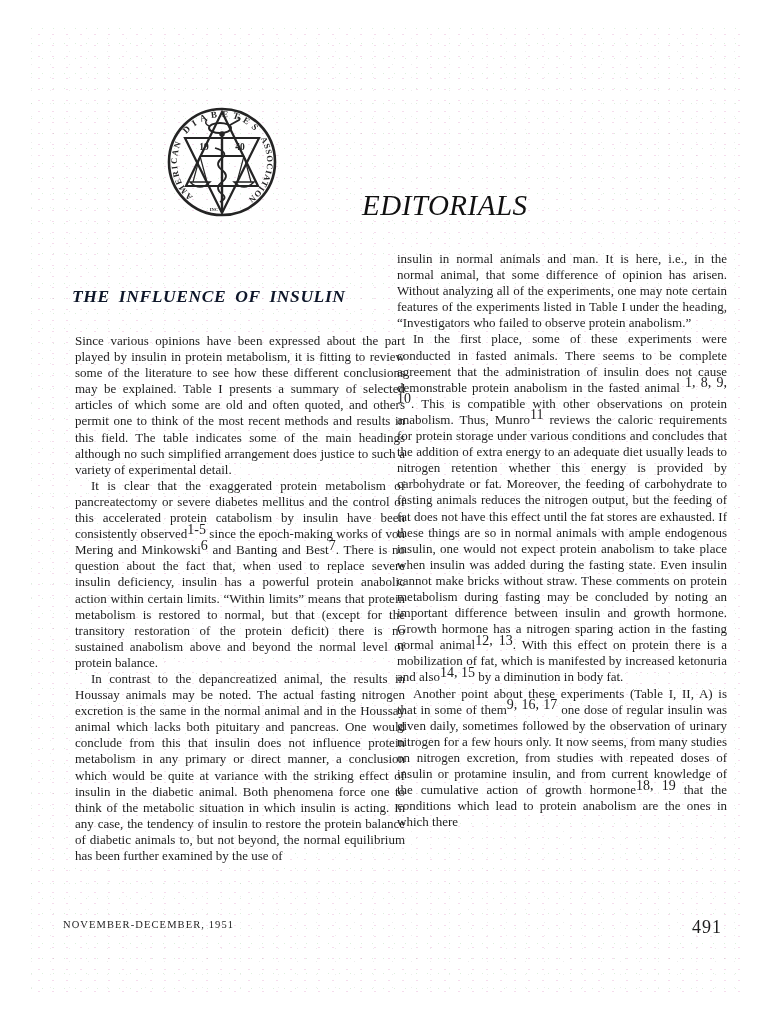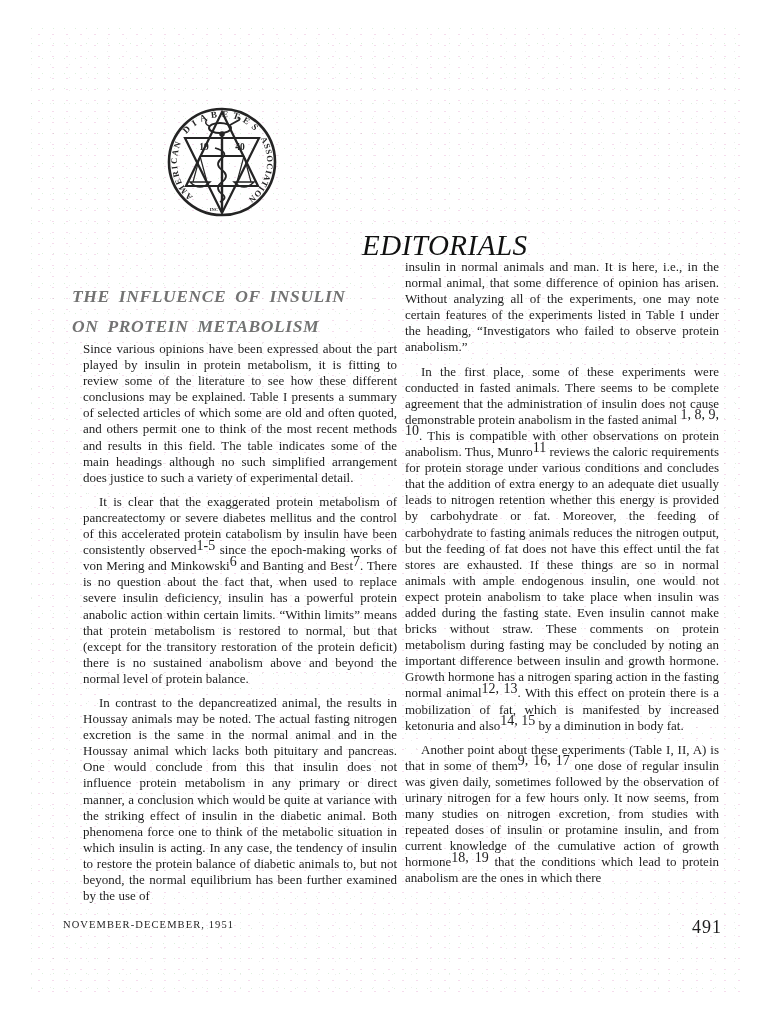--- a/index.html
+++ b/index.html
@@ -20,36 +20,35 @@
       radial-gradient(circle, rgba(140,140,140,0.16) 0.6px, transparent 1px);
     background-size: 14px 11px, 11px 15px, 19px 13px;
     background-position: 2px 1px, 7px 8px, 11px 4px;
     pointer-events:none;
   }
   .logo { position:absolute; left:162px; top:92px; width:120px; height:152px; }
   .masthead-title {
     position:absolute; left:362px; top:189px; width:220px;
     font-style:italic; font-size:29px; letter-spacing:0.5px; color:#111;
     white-space:nowrap;
-    margin-top:40px;
   }
   .article-title {
     position:absolute; left:72px; top:281px;
     font-weight:bold; font-style:italic; font-size:17.5px;
-    line-height:30px; letter-spacing:0.6px; word-spacing:4px; color:#737373;
+    line-height:30px; letter-spacing:0.6px; word-spacing:4px; color:#0f172a;
     white-space:nowrap;
   }
   .col {
     position:absolute; width:330px;
     font-size:13px; line-height:16.1px;
     text-align:justify; color:#1d1d1d;
   }
   .col-left  { left:75px;  top:333px; }
   .col-right { left:397px; top:251px; }
-  .par { margin:8px; }
+  .par { margin:0; }
   .par.indent { text-indent:16px; }
   sup {
     font-size:14px; line-height:0; letter-spacing:0;
     vertical-align:baseline; position:relative; top:-4.5px;
   }
   .footer-issue {
     position:absolute; left:63px; top:919px;
     font-size:10.5px; letter-spacing:1.1px; color:#1d1d1d;
   }
   .footer-page {
@@ -109,21 +108,20 @@
     <path class="emblem-line" stroke-width="2.4" d="M 60,44 L 60,120"></path>
     <circle cx="60" cy="42" r="2.8" fill="#242424"></circle>
     <path class="emblem-line" stroke-width="1.8" d="M 53,56 Q 67,60 60,66 Q 52,72 60,78 Q 68,84 60,90 Q 52,96 60,102 Q 66,106 58,110"></path>
   </g>
 </svg>
 
 <div class="masthead-title">EDITORIALS</div>
 
 <div class="article-title">
   <div>THE INFLUENCE OF INSULIN</div>
-  <div>ON PROTEIN METABOLISM</div>
 </div>
 
 <div class="col col-left">
     <p class="par">Since various opinions have been expressed about the part played by insulin in protein metabolism, it is fitting to review some of the literature to see how these different conclusions may be explained. Table I presents a summary of selected articles of which some are old and often quoted, and others permit one to think of the most recent methods and results in this field. The table indicates some of the main headings although no such simplified arrangement does justice to such a variety of experimental detail.</p>
     <p class="par indent">It is clear that the exaggerated protein metabolism of pancreatectomy or severe diabetes mellitus and the control of this accelerated protein catabolism by insulin have been consistently observed<sup>1-5</sup> since the epoch-making works of von Mering and Minkowski<sup>6</sup> and Banting and Best<sup>7</sup>. There is no question about the fact that, when used to replace severe insulin deficiency, insulin has a powerful protein anabolic action within certain limits. “Within limits” means that protein metabolism is restored to normal, but that (except for the transitory restoration of the protein deficit) there is no sustained anabolism above and beyond the normal level of protein balance.</p>
     <p class="par indent">In contrast to the depancreatized animal, the results in Houssay animals may be noted. The actual fasting nitrogen excretion is the same in the normal animal and in the Houssay animal which lacks both pituitary and pancreas. One would conclude from this that insulin does not influence protein metabolism in any primary or direct manner, a conclusion which would be quite at variance with the striking effect of insulin in the diabetic animal. Both phenomena force one to think of the metabolic situation in which insulin is acting. In any case, the tendency of insulin to restore the protein balance of diabetic animals to, but not beyond, the normal equilibrium has been further examined by the use of</p>
   </div>
 <div class="col col-right">
     <p class="par">insulin in normal animals and man. It is here, i.e., in the normal animal, that some difference of opinion has arisen. Without analyzing all of the experiments, one may note certain features of the experiments listed in Table I under the heading, “Investigators who failed to observe protein anabolism.”</p>
     <p class="par indent">In the first place, some of these experiments were conducted in fasted animals. There seems to be complete agreement that the administration of insulin does not cause demonstrable protein anabolism in the fasted animal <sup>1, 8, 9, 10</sup>. This is compatible with other observations on protein anabolism. Thus, Munro<sup>11</sup> reviews the caloric requirements for protein storage under various conditions and concludes that the addition of extra energy to an adequate diet usually leads to nitrogen retention whether this energy is provided by carbohydrate or fat. Moreover, the feeding of carbohydrate to fasting animals reduces the nitrogen output, but the feeding of fat does not have this effect until the fat stores are exhausted. If these things are so in normal animals with ample endogenous insulin, one would not expect protein anabolism to take place when insulin was added during the fasting state. Even insulin cannot make bricks without straw. These comments on protein metabolism during fasting may be concluded by noting an important difference between insulin and growth hormone. Growth hormone has a nitrogen sparing action in the fasting normal animal<sup>12, 13</sup>. With this effect on protein there is a mobilization of fat, which is manifested by increased ketonuria and also<sup>14, 15</sup> by a diminution in body fat.</p>

